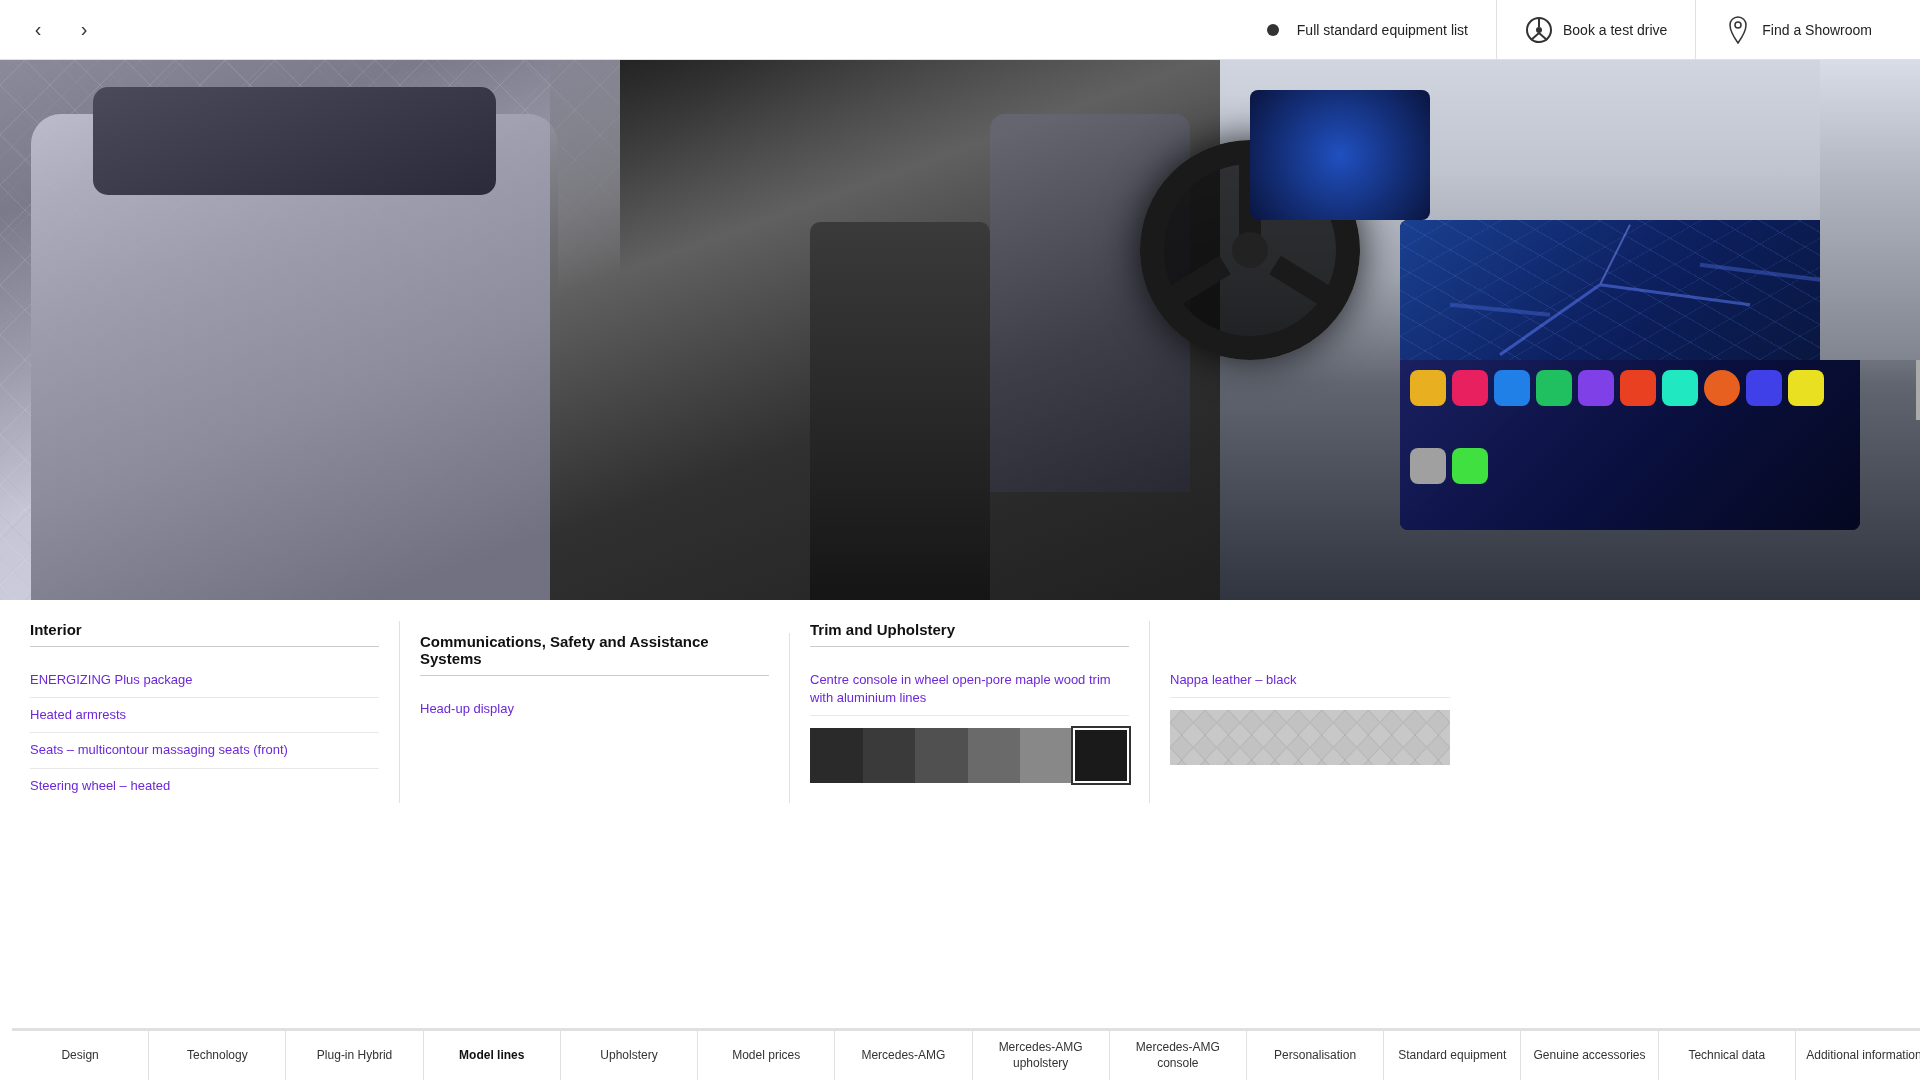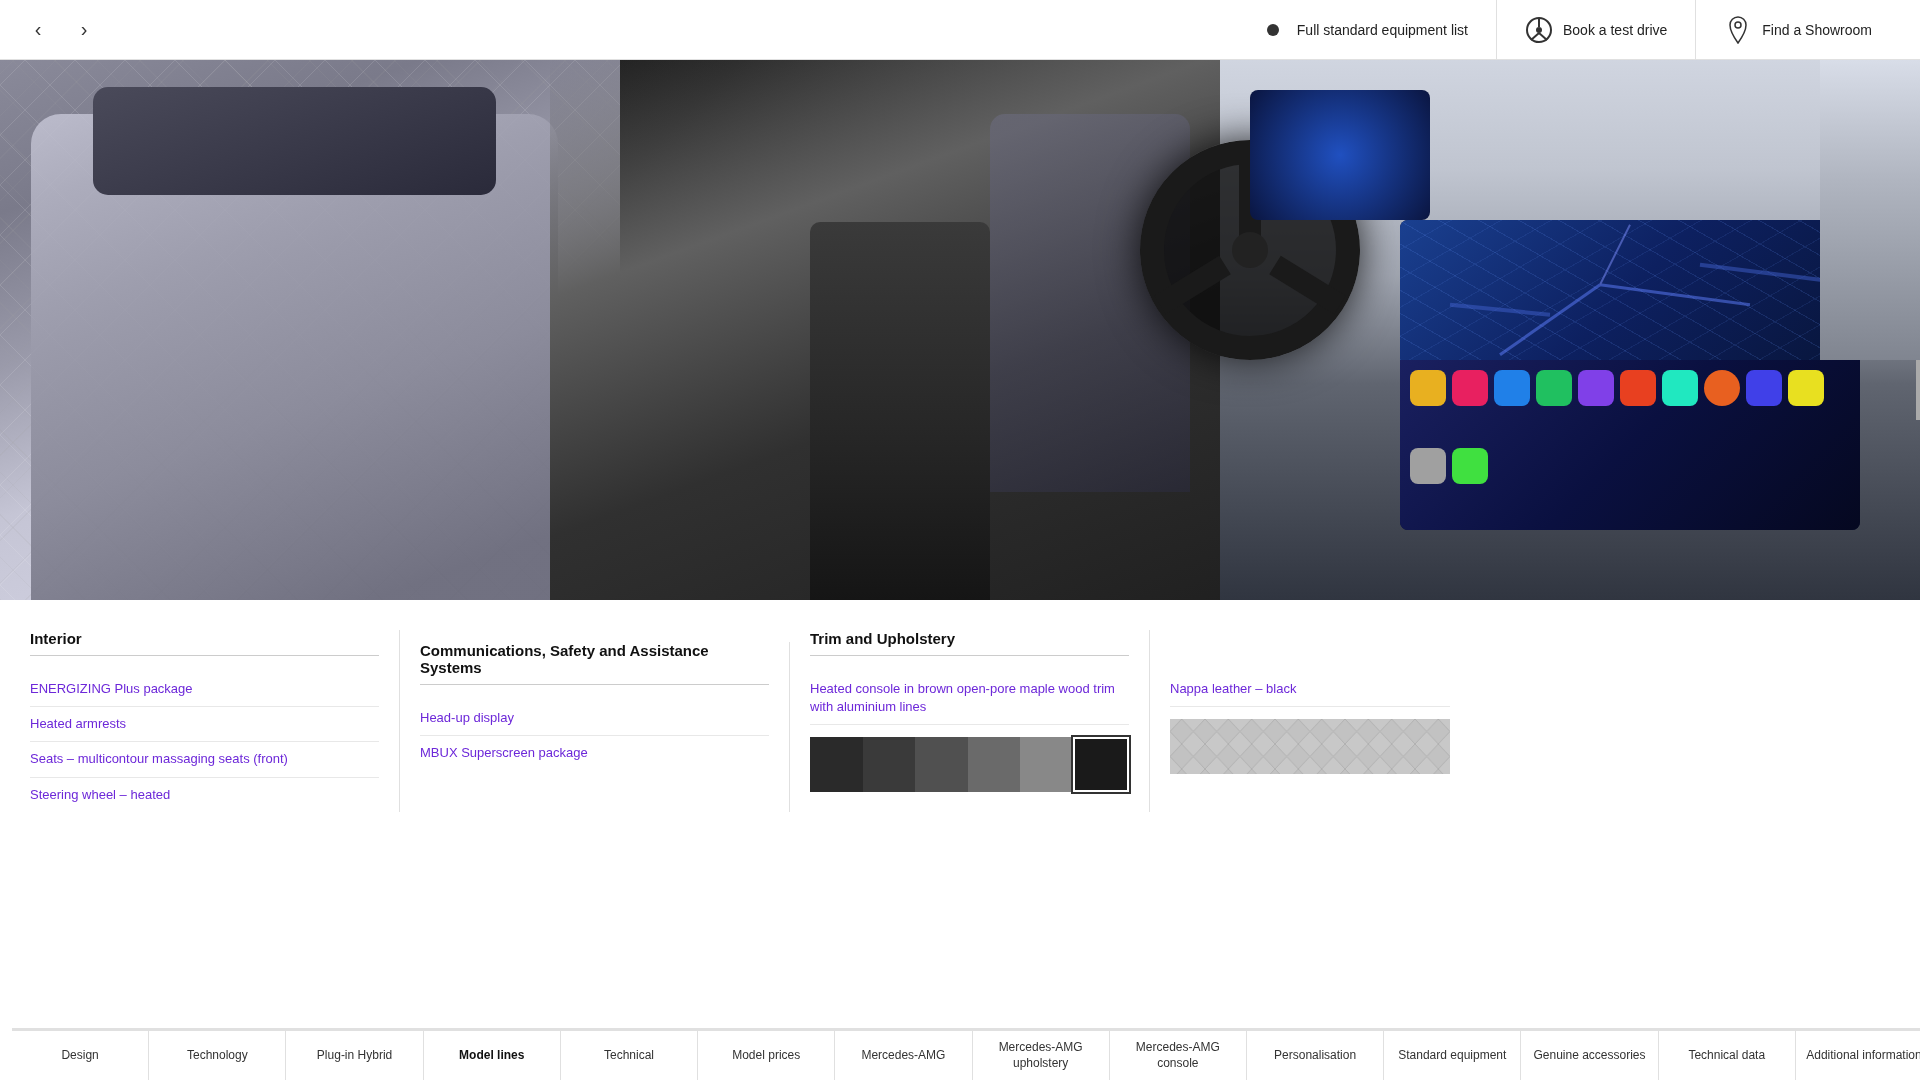--- a/index.html
+++ b/index.html
@@ -186,21 +186,21 @@
       width: 36px;
       height: 36px;
       border-radius: 8px;
       display: inline-block;
     }
 
     
     .info-section {
       width: 1920px;
       background: #fff;
-      padding: 30px 30px 20px 30px;
+      padding: 21px 30px 20px 30px;
       display: flex;
       gap: 0;
     }
 
     .info-panel {
       flex: 1;
       border-right: 1px solid #e0e0e0;
       padding: 0 20px 0 0;
       margin-right: 20px;
     }
@@ -434,26 +434,25 @@
       <div class="info-panel-title">Interior</div>
       <div class="info-item">ENERGIZING Plus package</div>
       <div class="info-item">Heated armrests</div>
       <div class="info-item">Seats – multicontour massaging seats (front)</div>
       <div class="info-item">Steering wheel – heated</div>
     </div>
 
     <div class="info-panel" style="min-width:370px;max-width:370px;margin-top:12px;">
       <div class="info-panel-title">Communications, Safety and Assistance Systems</div>
       <div class="info-item">Head-up display</div>
-      <div class="info-item">MBUX Superscreen package</div>
     </div>
 
     <div class="info-panel trim-panel">
       <div class="info-panel-title">Trim and Upholstery</div>
-      <div class="info-item">Heated console in brown open-pore maple wood trim with aluminium lines</div>
+      <div class="info-item">Centre console in wheel open-pore maple wood trim with aluminium lines</div>
 
       <div class="color-swatches">
         <div class="color-swatch" style="background:#2a2a2a;"></div>
         <div class="color-swatch" style="background:#3a3a3a;"></div>
         <div class="color-swatch" style="background:#505050;"></div>
         <div class="color-swatch" style="background:#6a6a6a;"></div>
         <div class="color-swatch" style="background:#888888;"></div>
         <div class="color-swatch" style="background:#1a1a1a;border:2px solid #fff;outline:2px solid #333;"></div>
       </div>
     </div>
@@ -487,21 +486,21 @@
   <div class="bottom-nav-item">
     <span>Technology</span>
   </div>
   <div class="bottom-nav-item">
     <span>Plug-in Hybrid</span>
   </div>
   <div class="bottom-nav-item active">
     <span>Model lines</span>
   </div>
   <div class="bottom-nav-item">
-    <span>Technical</span>
+    <span>Upholstery</span>
   </div>
   <div class="bottom-nav-item">
     <span>Model prices</span>
   </div>
   <div class="bottom-nav-item">
     <span>Mercedes-AMG</span>
   </div>
   <div class="bottom-nav-item">
     <span>Mercedes-AMG upholstery</span>
   </div>

